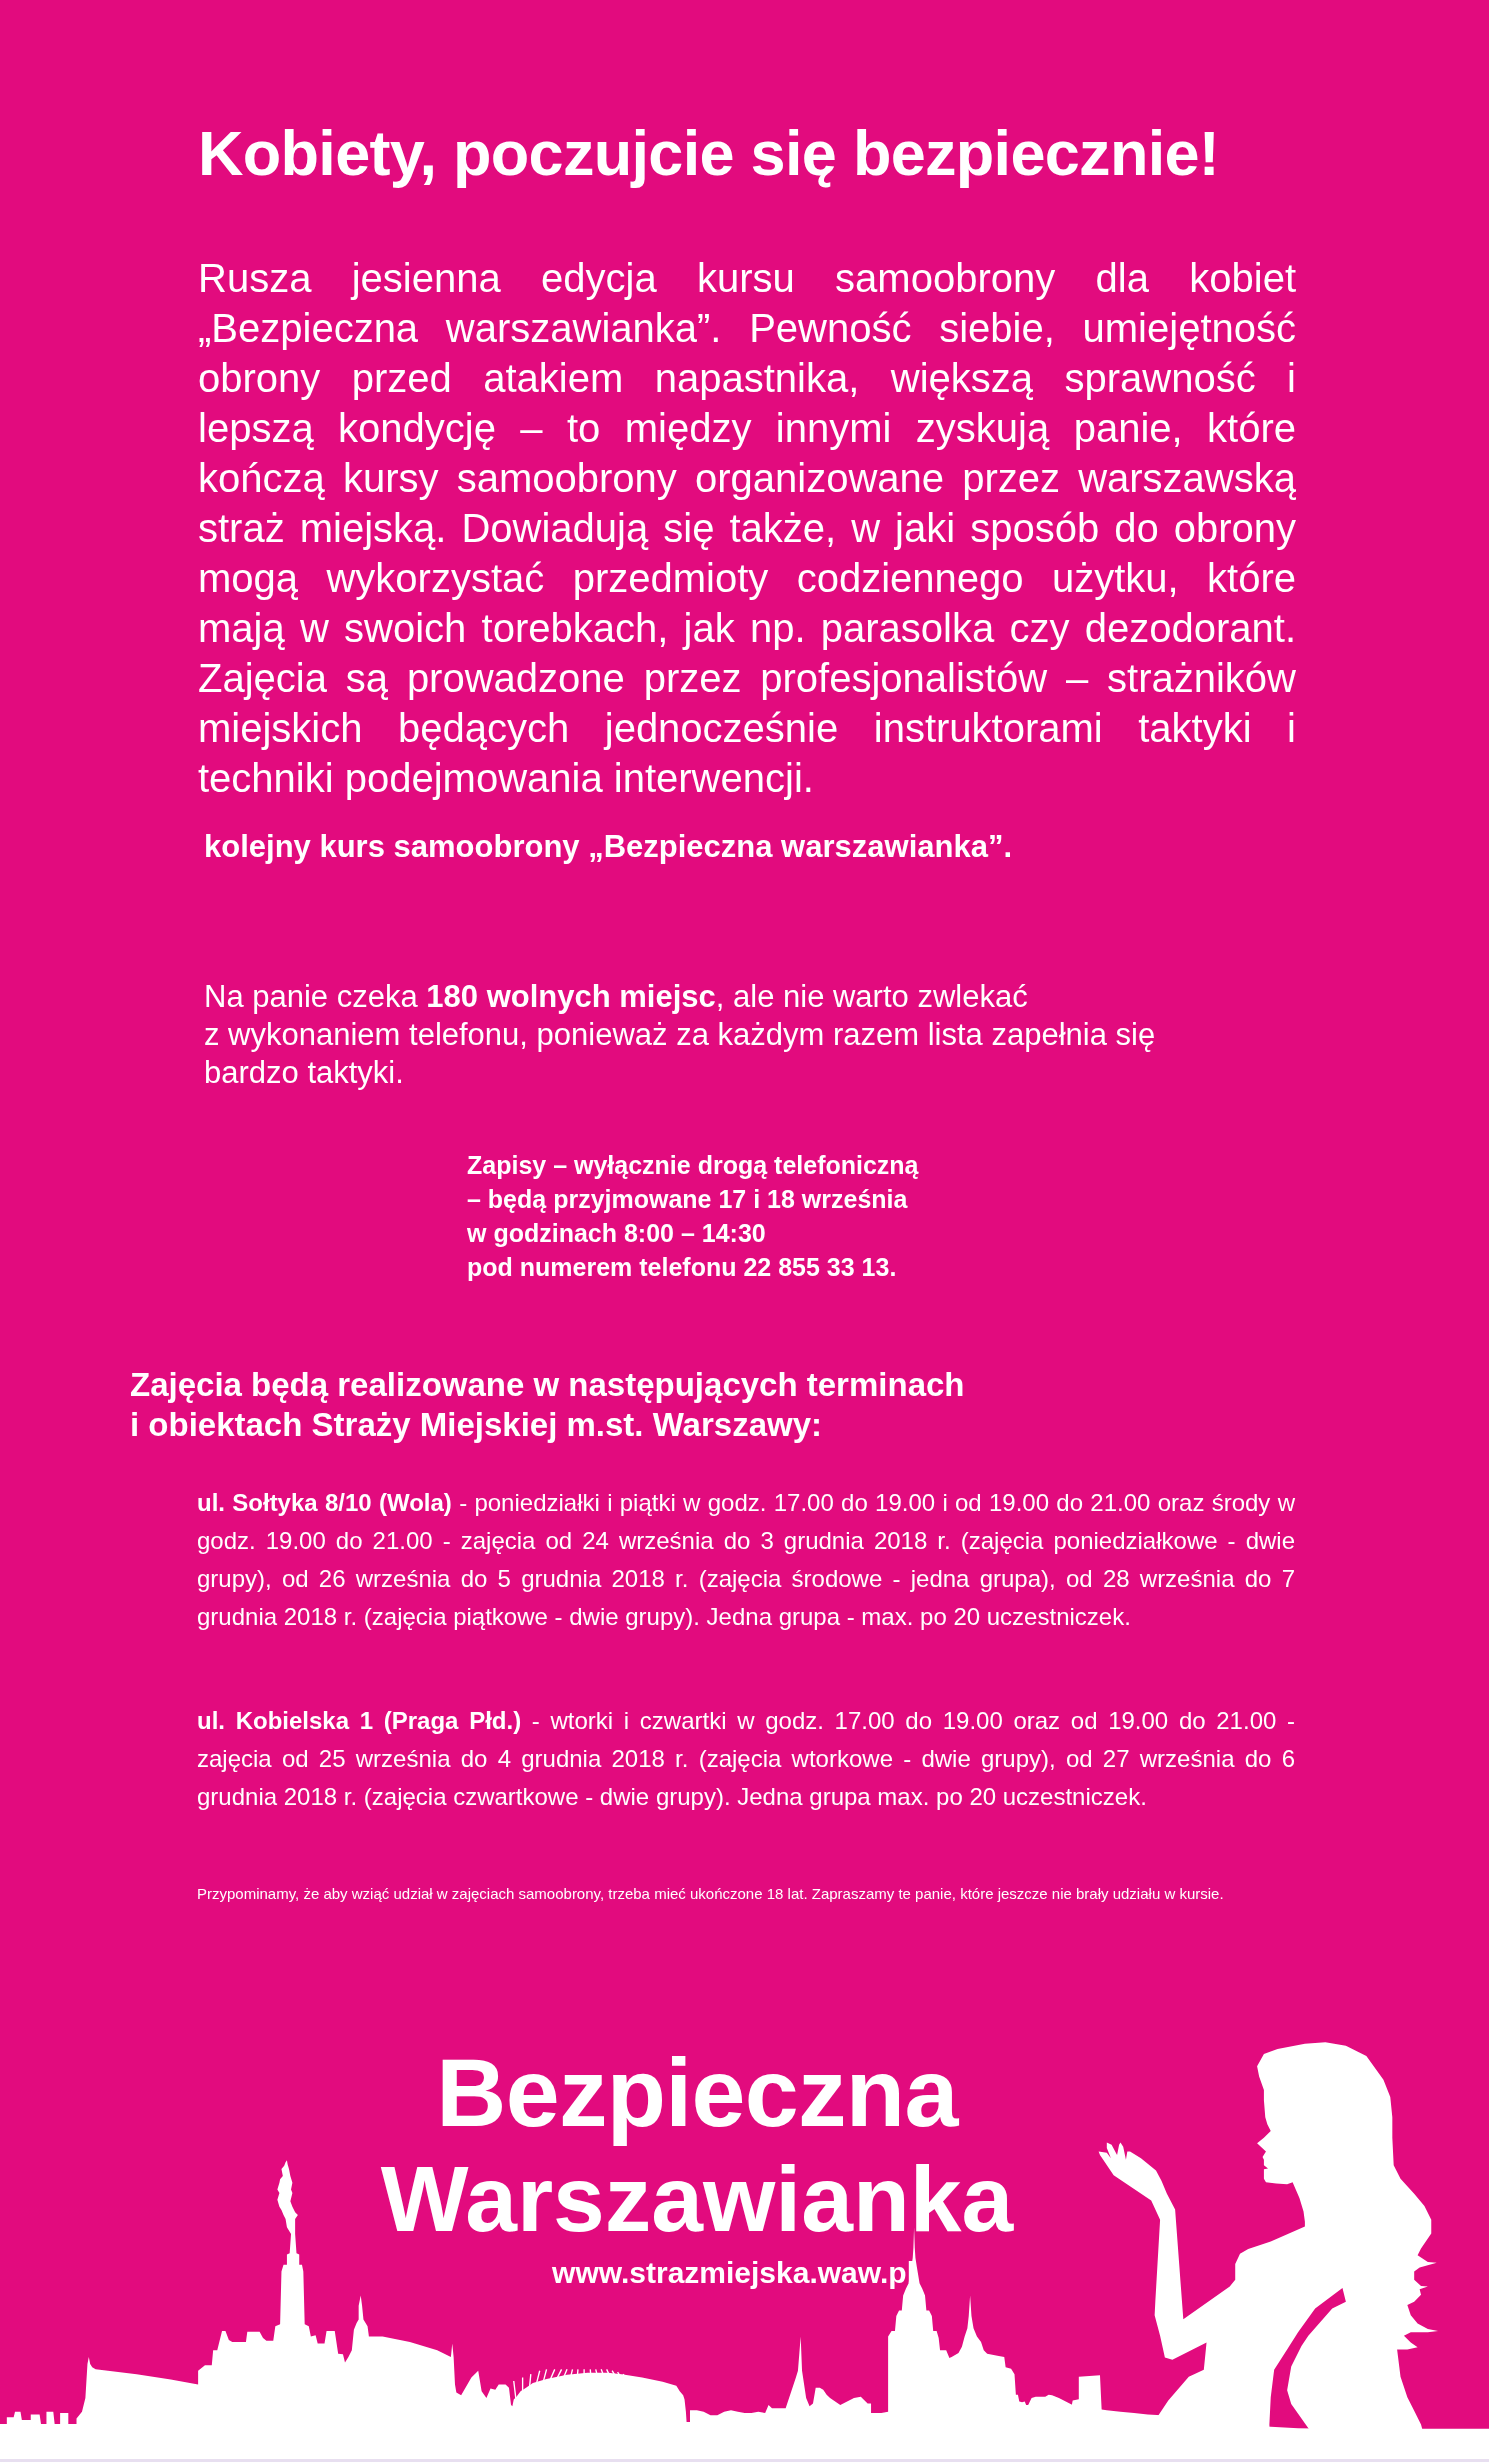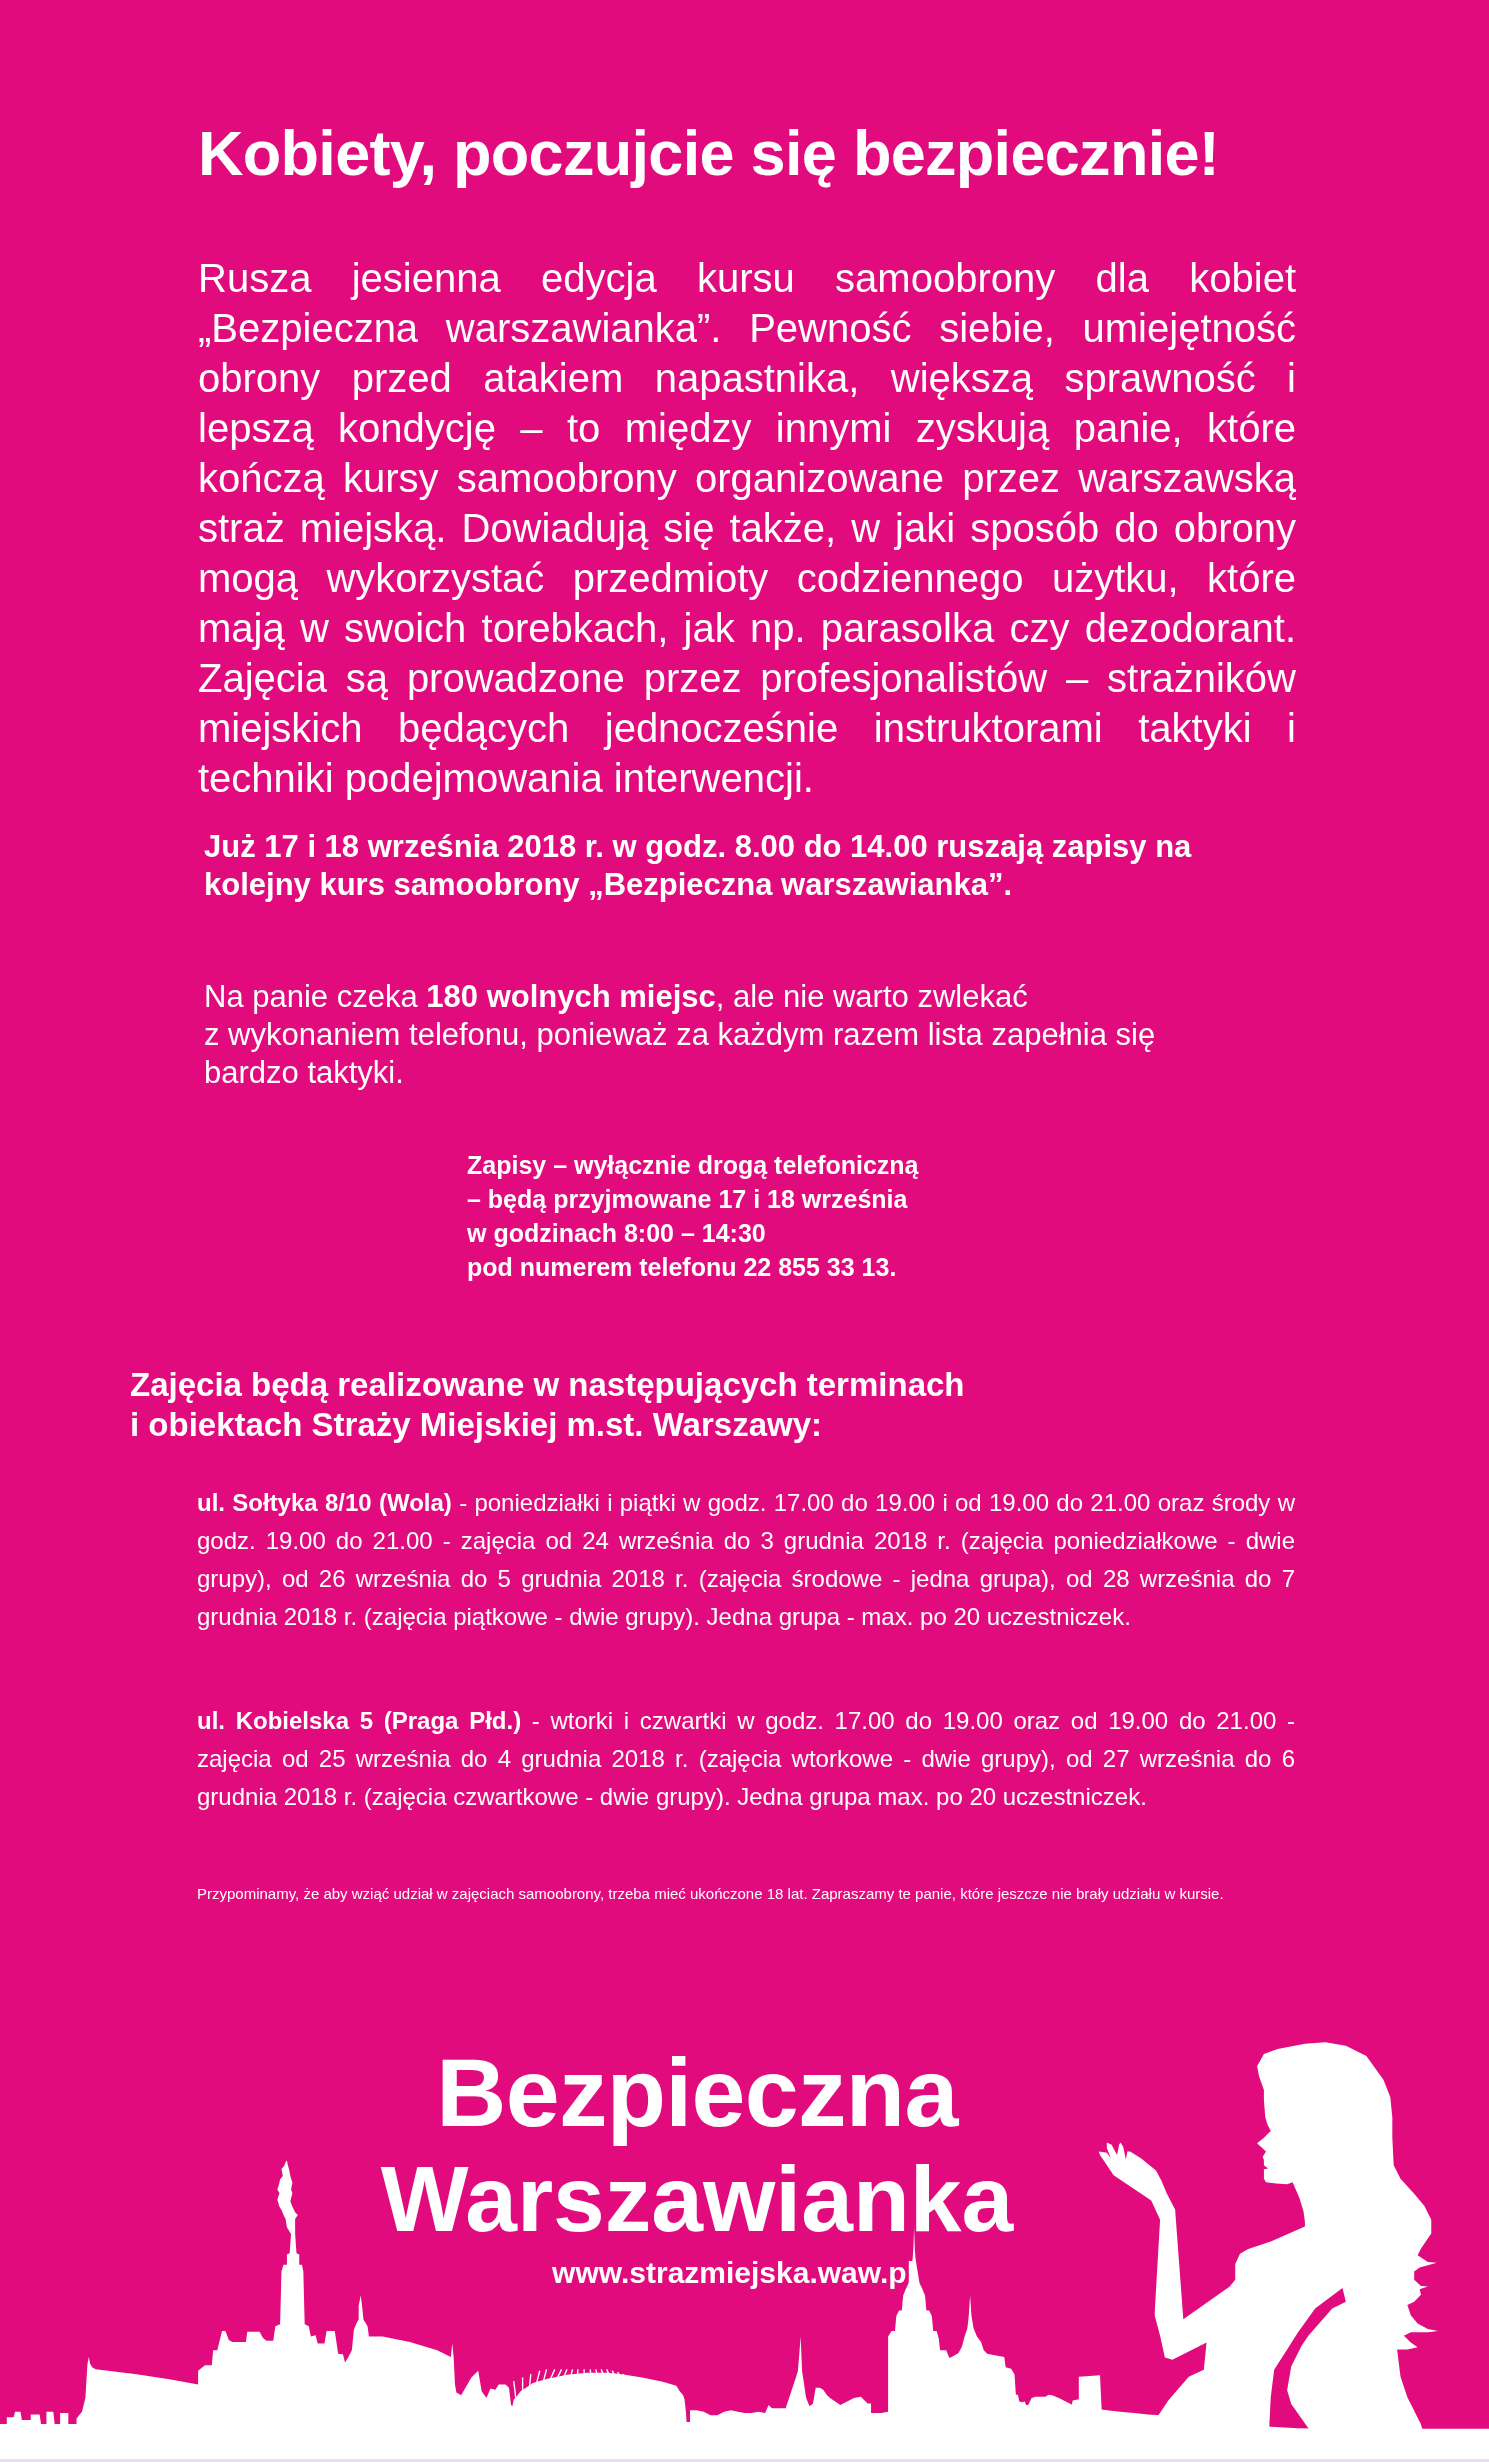--- a/index.html
+++ b/index.html
@@ -151,21 +151,20 @@
     }
   </style>
 </head>
 <body>
 
 <div class="abs title">Kobiety, poczujcie się bezpiecznie!</div>
 
 <div class="abs intro">Rusza jesienna edycja kursu samoobrony dla kobiet „Bezpieczna warszawianka”. Pewność siebie, umiejętność obrony przed atakiem napastnika, większą sprawność i lepszą kondycję – to między innymi zyskują panie, które kończą kursy samoobrony organizowane przez warszawską straż miejską. Dowiadują się także, w jaki sposób do obrony mogą wykorzystać przedmioty codziennego użytku, które mają w swoich torebkach, jak np. parasolka czy dezodorant. Zajęcia są prowadzone przez profesjonalistów – strażników miejskich będących jednocześnie instruktorami taktyki i techniki podejmowania interwencji.</div>
 
 <div class="abs enroll">
-  <span class="line">Już 17 i 18 września 2018 r. w godz. 8.00 do 14.00 ruszają zapisy na</span>
   <span class="line">kolejny kurs samoobrony „Bezpieczna warszawianka”.</span>
 </div>
 
 <div class="abs seats">
   <span class="line"><span>Na panie czeka </span><b>180 wolnych  miejsc</b><span>, ale nie warto zwlekać</span></span>
   <span class="line">z wykonaniem telefonu, ponieważ za każdym razem lista zapełnia się</span>
   <span class="line">bardzo taktyki.</span>
 </div>
 
 <div class="abs phone-box">
@@ -175,21 +174,21 @@
   <span class="line">pod numerem telefonu 22 855 33 13.</span>
 </div>
 
 <div class="abs schedule-heading">
   <span class="line">Zajęcia będą realizowane w następujących terminach</span>
   <span class="line">i obiektach Straży Miejskiej m.st. Warszawy:</span>
 </div>
 
 <div class="abs location loc-1"><b>ul. Sołtyka 8/10 (Wola)</b><span> - poniedziałki i piątki w godz. 17.00 do 19.00 i od 19.00 do 21.00 oraz środy w godz. 19.00 do 21.00  - zajęcia od 24 września do 3 grudnia 2018 r. (zajęcia poniedziałkowe - dwie grupy), od 26 września do 5 grudnia 2018 r. (zajęcia środowe - jedna grupa), od 28 września do 7 grudnia 2018 r. (zajęcia piątkowe - dwie grupy). Jedna grupa - max. po 20 uczestniczek.</span></div>
 
-<div class="abs location loc-2"><b>ul. Kobielska 5 (Praga Płd.)</b><span> - wtorki i czwartki w godz. 17.00 do 19.00 oraz od 19.00 do 21.00 - zajęcia od 25 września do 4 grudnia 2018 r. (zajęcia wtorkowe - dwie grupy), od 27 września do 6 grudnia 2018 r. (zajęcia czwartkowe - dwie grupy). Jedna grupa max. po 20 uczestniczek.</span></div>
+<div class="abs location loc-2"><b>ul. Kobielska 1 (Praga Płd.)</b><span> - wtorki i czwartki w godz. 17.00 do 19.00 oraz od 19.00 do 21.00 - zajęcia od 25 września do 4 grudnia 2018 r. (zajęcia wtorkowe - dwie grupy), od 27 września do 6 grudnia 2018 r. (zajęcia czwartkowe - dwie grupy). Jedna grupa max. po 20 uczestniczek.</span></div>
 
 <div class="abs reminder">Przypominamy, że aby wziąć udział w zajęciach samoobrony, trzeba mieć ukończone 18 lat. Zapraszamy te panie, które jeszcze nie brały udziału w kursie.</div>
 
 <svg class="abs skyline" viewBox="0 0 2181 455" preserveAspectRatio="none">
   <path fill="#ffffff" d="
     M0,412 L0,398 L10,398 L10,388 L20,388 L22,380 L30,380 L32,392 L45,392 L45,384 L58,384 L60,398 L68,398 L68,380 L78,380 L80,398 L88,398 L88,382 L100,382 L100,398 L112,398 L112,390 L120,380 L125,360 L128,310 L130,300 L132,310 L135,315 L140,318 L200,325 L250,333 L290,340 L290,320 L300,312 L310,312 L312,290 L318,290 L325,262 L330,262 L335,275 L340,278 L360,278 L362,263 L380,263 L385,272 L390,276 L400,276 L403,255 L410,252 L412,175 L415,165 L420,165 L420,150 L424,148 L426,120 L420,110 L418,98 L415,92 L412,85 L409,80 L406,70 L409,60 L406,55 L409,45 L410,40 L414,35 L412,25 L416,20 L418,15 L420,12 L421,18 L423,25 L425,35 L428,45 L426,55 L428,60 L425,72 L428,80 L432,88 L436,92 L432,98 L432,120 L434,148 L438,150 L438,165 L442,165 L444,175 L446,252 L452,255 L455,270 L462,268 L465,280 L475,280 L478,262 L490,262 L495,295 L502,296 L505,308 L510,300 L515,290 L518,260 L522,250 L525,245 L525,225 L528,210 L530,225 L532,245 L538,255 L540,270 L560,270 L600,278 L640,290 L660,300 L662,280 L664,300 L666,340 L668,352 L675,356 L690,330 L700,320 L705,350 L712,360 L718,346 L725,348 L730,340 L740,340 L745,345 L748,370 L750,372 L752,362 L756,358 L762,350 L770,345 L780,338 L800,332 L830,326 L860,323 L890,323 L910,325 L940,330 L970,336 L990,342 L995,350 L1000,356 L1002,362 L1004,380 L1005,395 L1010,395 L1010,378 L1020,378 L1030,380 L1040,385 L1050,385 L1060,380 L1070,378 L1080,380 L1090,382 L1100,382 L1110,380 L1120,382 L1125,370 L1130,375 L1150,375 L1155,360 L1160,345 L1165,330 L1168,320 L1170,295 L1172,270 L1174,320 L1180,360 L1185,372 L1190,368 L1194,345 L1200,345 L1205,348 L1210,355 L1215,360 L1230,370 L1240,365 L1250,360 L1260,358 L1270,368 L1275,368 L1275,382 L1290,382 L1300,380 L1308,380 L1310,368 L1313,362 L1318,352 L1320,340 L1322,352 L1325,360 L1330,365 L1340,375 L1360,368 L1370,360 L1372,345 L1372,335 L1376,318 L1380,310 L1386,303 L1393,300 L1403,294 L1408,285 L1412,270 L1416,258 L1418,240 L1420,210 L1422,240 L1425,258 L1430,270 L1436,278 L1440,290 L1445,295 L1460,298 L1470,300 L1472,315 L1480,317 L1485,325 L1487,355 L1490,355 L1492,365 L1496,366 L1500,365 L1502,370 L1505,370 L1510,360 L1516,358 L1530,358 L1535,355 L1540,356 L1550,360 L1560,365 L1570,370 L1580,372 L1590,374 L1600,375 L1620,378 L1640,380 L1660,382 L1680,384 L1700,385 L1720,385 L1750,390 L1780,395 L1800,398 L1830,400 L1860,402 L1900,404 L1950,405 L2000,405 L2050,405 L2100,405 L2150,405 L2181,405 L2181,455 L0,455 Z"></path>
 
   <path fill="#ffffff" d="M1300,405 L1300,270 L1305,262 L1310,262 L1312,240 L1316,232 L1320,232 L1322,210 L1326,200 L1330,192 L1332,180 L1334,168 L1336,155 L1337,140 L1338,110 L1339,140 L1340,155 L1342,168 L1344,180 L1346,192 L1350,200 L1354,210 L1356,232 L1360,232 L1364,240 L1366,262 L1371,262 L1374,272 L1376,290 L1385,290 L1390,302 L1400,306 L1402,320 L1410,322 L1412,405 Z"></path>
 
   <g stroke="#ffffff" stroke-width="2" fill="none">

